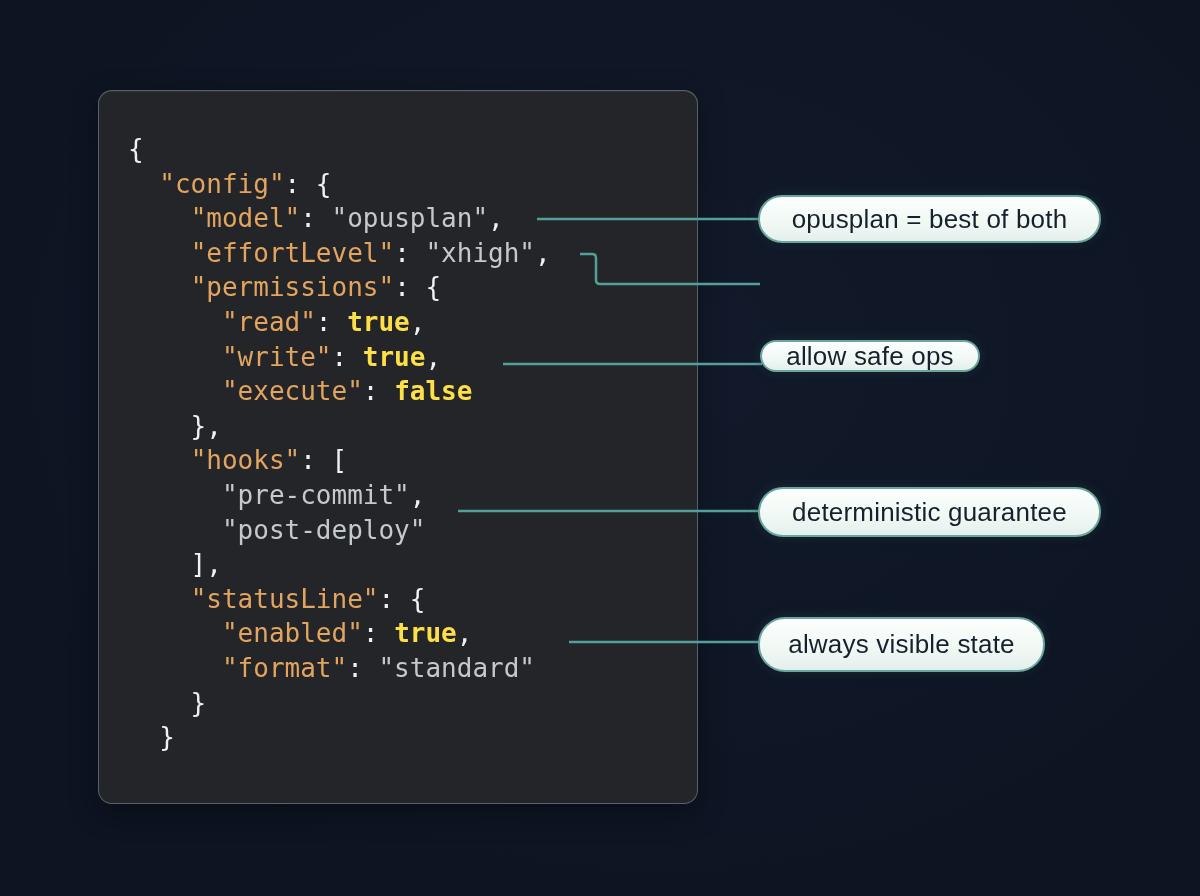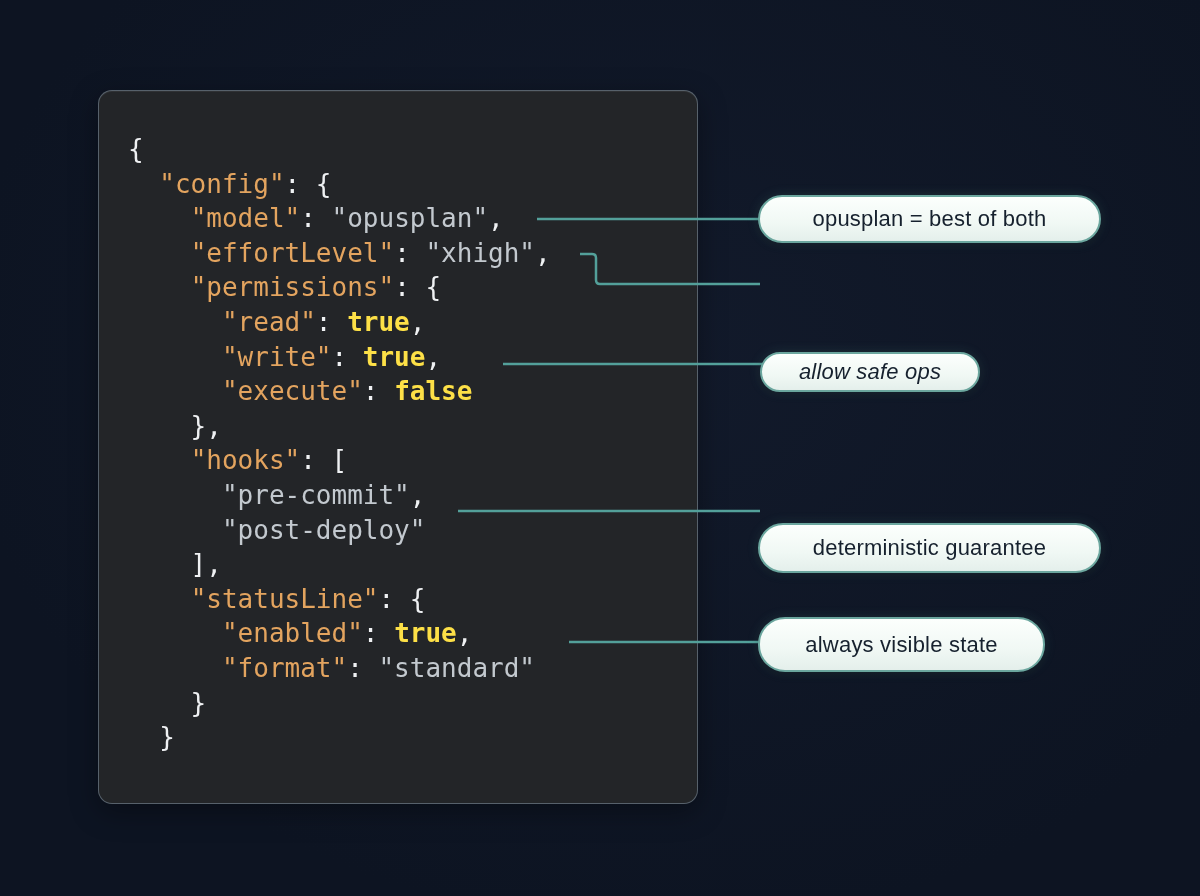--- a/index.html
+++ b/index.html
@@ -67,28 +67,28 @@
     position: absolute;
     box-sizing: border-box;
     display: flex;
     align-items: center;
     justify-content: center;
     background: linear-gradient(180deg, #fcfffd 0%, #f0f8f4 60%, #e4efeb 100%);
     border: 2.5px solid #6ba69e;
     border-radius: 27px;
     box-shadow: 0 0 12px rgba(100, 170, 160, 0.18), 0 2px 6px rgba(0,0,0,0.25);
     color: #16212e;
-    font-size: 22px;
+    font-size: 26px;
     letter-spacing: 0.2px;
     white-space: nowrap;
   }
   .c1 { left: 758px; top: 195px; width: 343px; height: 48px; }
   .c2 { left: 758px; top: 260px; width: 329px; height: 48px; }
-  .c3 { left: 760px; top: 352px; width: 220px; height: 40px; font-style: italic; }
-  .c4 { left: 758px; top: 487px; width: 343px; height: 50px; margin-top: 36px; }
+  .c3 { left: 760px; top: 340px; width: 220px; height: 32px; }
+  .c4 { left: 758px; top: 487px; width: 343px; height: 50px; }
   .c5 { left: 758px; top: 617px; width: 287px; height: 55px; }
 </style>
 </head>
 <body>
 
 <div class="stage">
 
   <div class="code-panel">
     <pre class="code" id="code-block"><div><span class="tk-p">{</span></div><div><span class="tk-p">  </span><span class="tk-k">"config"</span><span class="tk-p">: {</span></div><div><span class="tk-p">    </span><span class="tk-k">"model"</span><span class="tk-p">: </span><span class="tk-s">"opusplan"</span><span class="tk-p">,</span></div><div><span class="tk-p">    </span><span class="tk-k">"effortLevel"</span><span class="tk-p">: </span><span class="tk-s">"xhigh"</span><span class="tk-p">,</span></div><div><span class="tk-p">    </span><span class="tk-k">"permissions"</span><span class="tk-p">: {</span></div><div><span class="tk-p">      </span><span class="tk-k">"read"</span><span class="tk-p">: </span><span class="tk-b">true</span><span class="tk-p">,</span></div><div><span class="tk-p">      </span><span class="tk-k">"write"</span><span class="tk-p">: </span><span class="tk-b">true</span><span class="tk-p">,</span></div><div><span class="tk-p">      </span><span class="tk-k">"execute"</span><span class="tk-p">: </span><span class="tk-b">false</span></div><div><span class="tk-p">    },</span></div><div><span class="tk-p">    </span><span class="tk-k">"hooks"</span><span class="tk-p">: [</span></div><div><span class="tk-p">      </span><span class="tk-s">"pre-commit"</span><span class="tk-p">,</span></div><div><span class="tk-p">      </span><span class="tk-s">"post-deploy"</span></div><div><span class="tk-p">    ],</span></div><div><span class="tk-p">    </span><span class="tk-k">"statusLine"</span><span class="tk-p">: {</span></div><div><span class="tk-p">      </span><span class="tk-k">"enabled"</span><span class="tk-p">: </span><span class="tk-b">true</span><span class="tk-p">,</span></div><div><span class="tk-p">      </span><span class="tk-k">"format"</span><span class="tk-p">: </span><span class="tk-s">"standard"</span></div><div><span class="tk-p">    }</span></div><div><span class="tk-p">  }</span></div></pre>
   </div>

